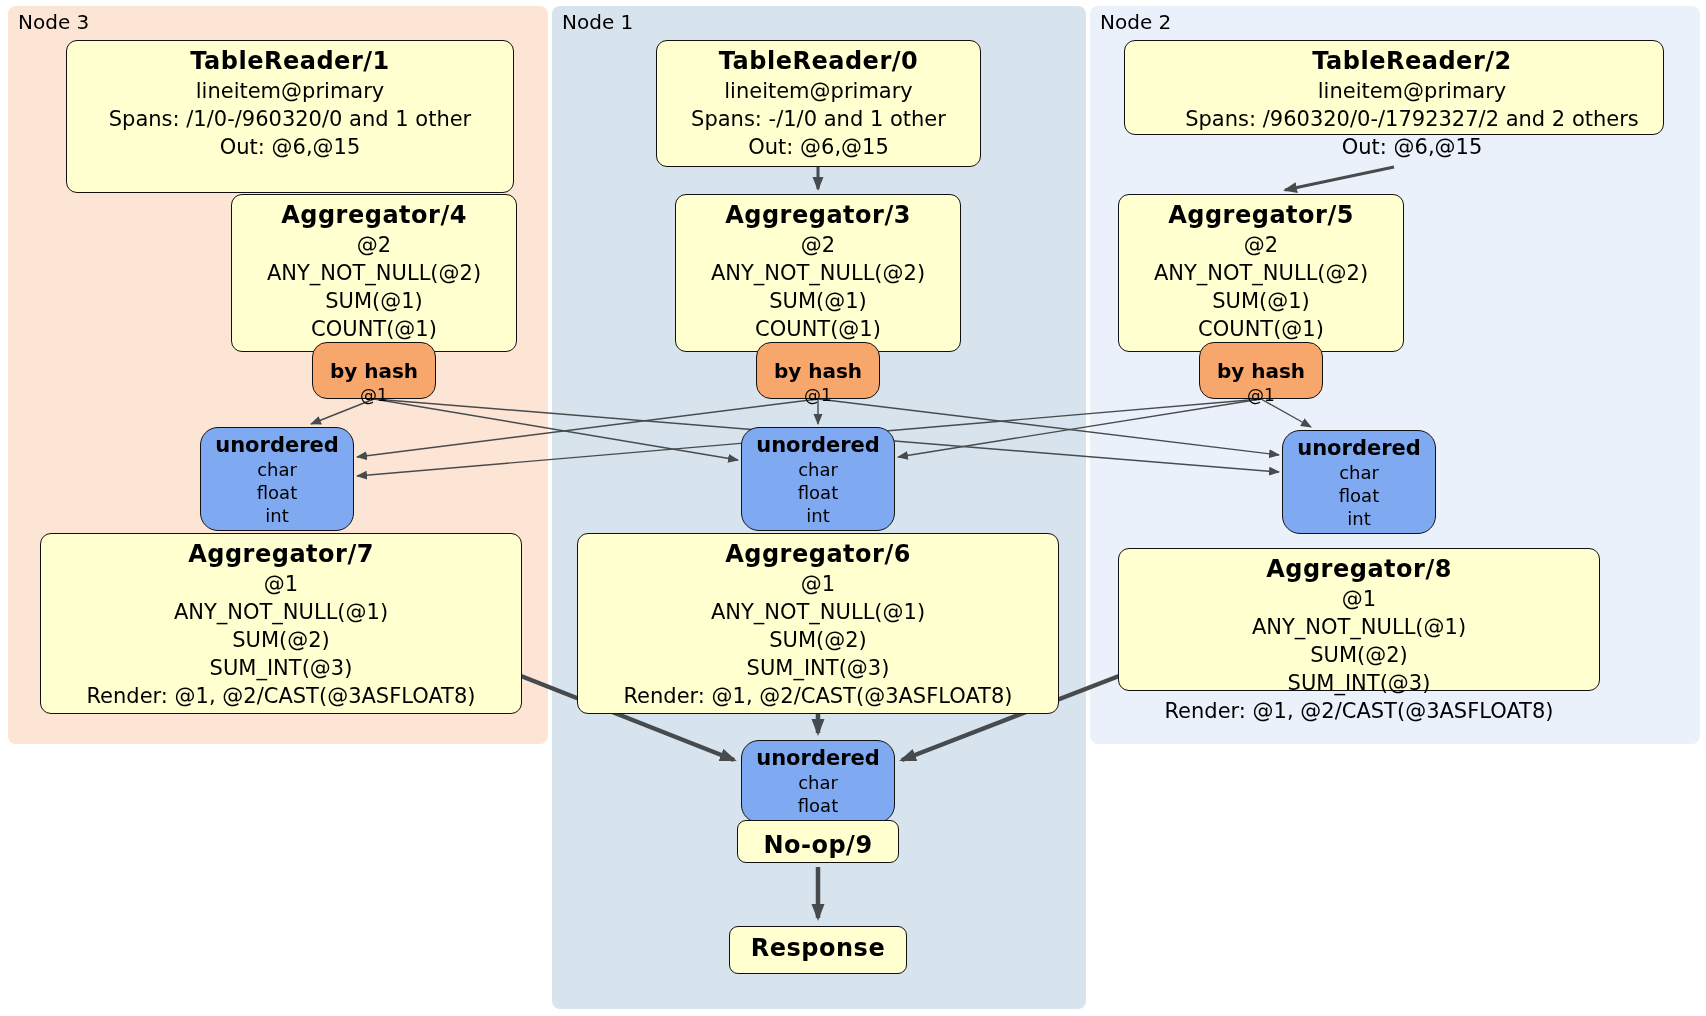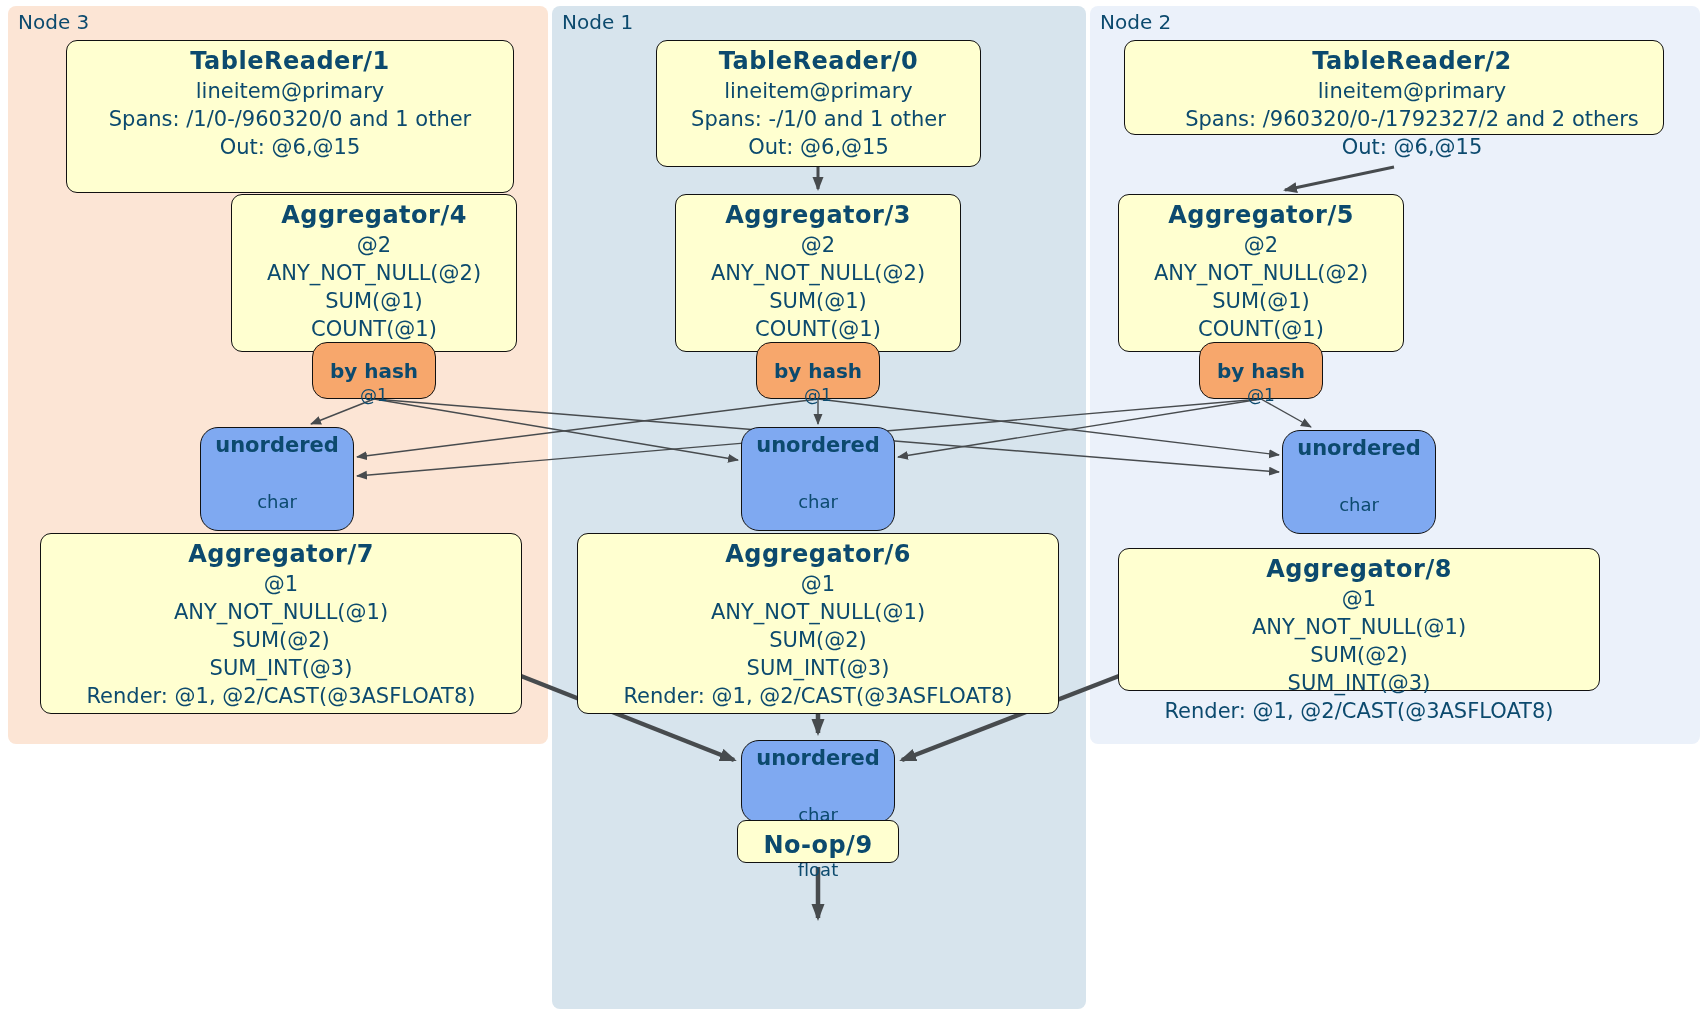--- a/index.html
+++ b/index.html
@@ -1,20 +1,20 @@
 <!DOCTYPE html>
 <html><head>
 <meta charset="utf-8">
 <style>
   html,body { margin:0; padding:0; background:#ffffff; }
   #canvas {
     position:relative; width:1706px; height:1016px;
     background:#ffffff; overflow:hidden;
     font-family:"DejaVu Sans","Liberation Sans",sans-serif;
-    color:#0c4a6e;
+    color:#000000;
   }
   .region { position:absolute; border-radius:8px; z-index:0; }
   .region-label { position:absolute; font-size:20px; line-height:24px; z-index:3; }
   #edges { position:absolute; left:0; top:0; z-index:1; pointer-events:none; }
 
   .pbox {
     position:absolute; z-index:2; box-sizing:border-box;
     background:#ffffd0; border:1.7px solid #111;
     border-radius:11px; text-align:center;
     font-size:21px; line-height:28px; padding-top:5px;
@@ -26,21 +26,21 @@
     border-radius:15px; text-align:center; padding-top:3px;
   }
   .router .rlabel { font-size:20px; font-weight:bold; line-height:27px;margin-top:12px; }
   .router .rkey   { font-size:17px; line-height:21px; }
   .sync {
     position:absolute; z-index:2; box-sizing:border-box;
     background:#7fa9f1; border:1.7px solid #111;
     border-radius:18px; text-align:center; padding-top:4px;
   }
   .sync .slabel { font-size:21px; font-weight:bold; line-height:26px; }
-  .sync .stype  { font-size:18px; line-height:23px;margin-top:32px; }
+  .sync .stype  { font-size:18px; line-height:23px; }
   .minibox { border-radius:9px; }
   .minibox .ptitle { line-height:32px; }
 </style>
 </head>
 <body>
 
 <div id="canvas">
 
   <div class="region" style="left:8px; top:6px; width:540px; height:738px; background:#fce5d5;"></div>
   <div class="region" style="left:552px; top:6px; width:534px; height:1003px; background:#d7e4ed;"></div>
@@ -185,14 +185,17 @@
   </div>
 
   <div class="sync" style="left:741px; top:740px; width:154px; height:83px;">
     <div class="slabel">unordered</div>
     <div class="stype">char</div>
     <div class="stype">float</div>
   </div>
   <div class="pbox minibox" style="left:737px; top:820px; width:162px; height:43px; padding-top:8px;">
     <div class="ptitle">No-op/9</div>
   </div>
+  <div class="pbox minibox" style="left:729px; top:926px; width:178px; height:48px; padding-top:5px;">
+    <div class="ptitle">Response</div>
+  </div>
 
 </div>
 
 </body></html>

